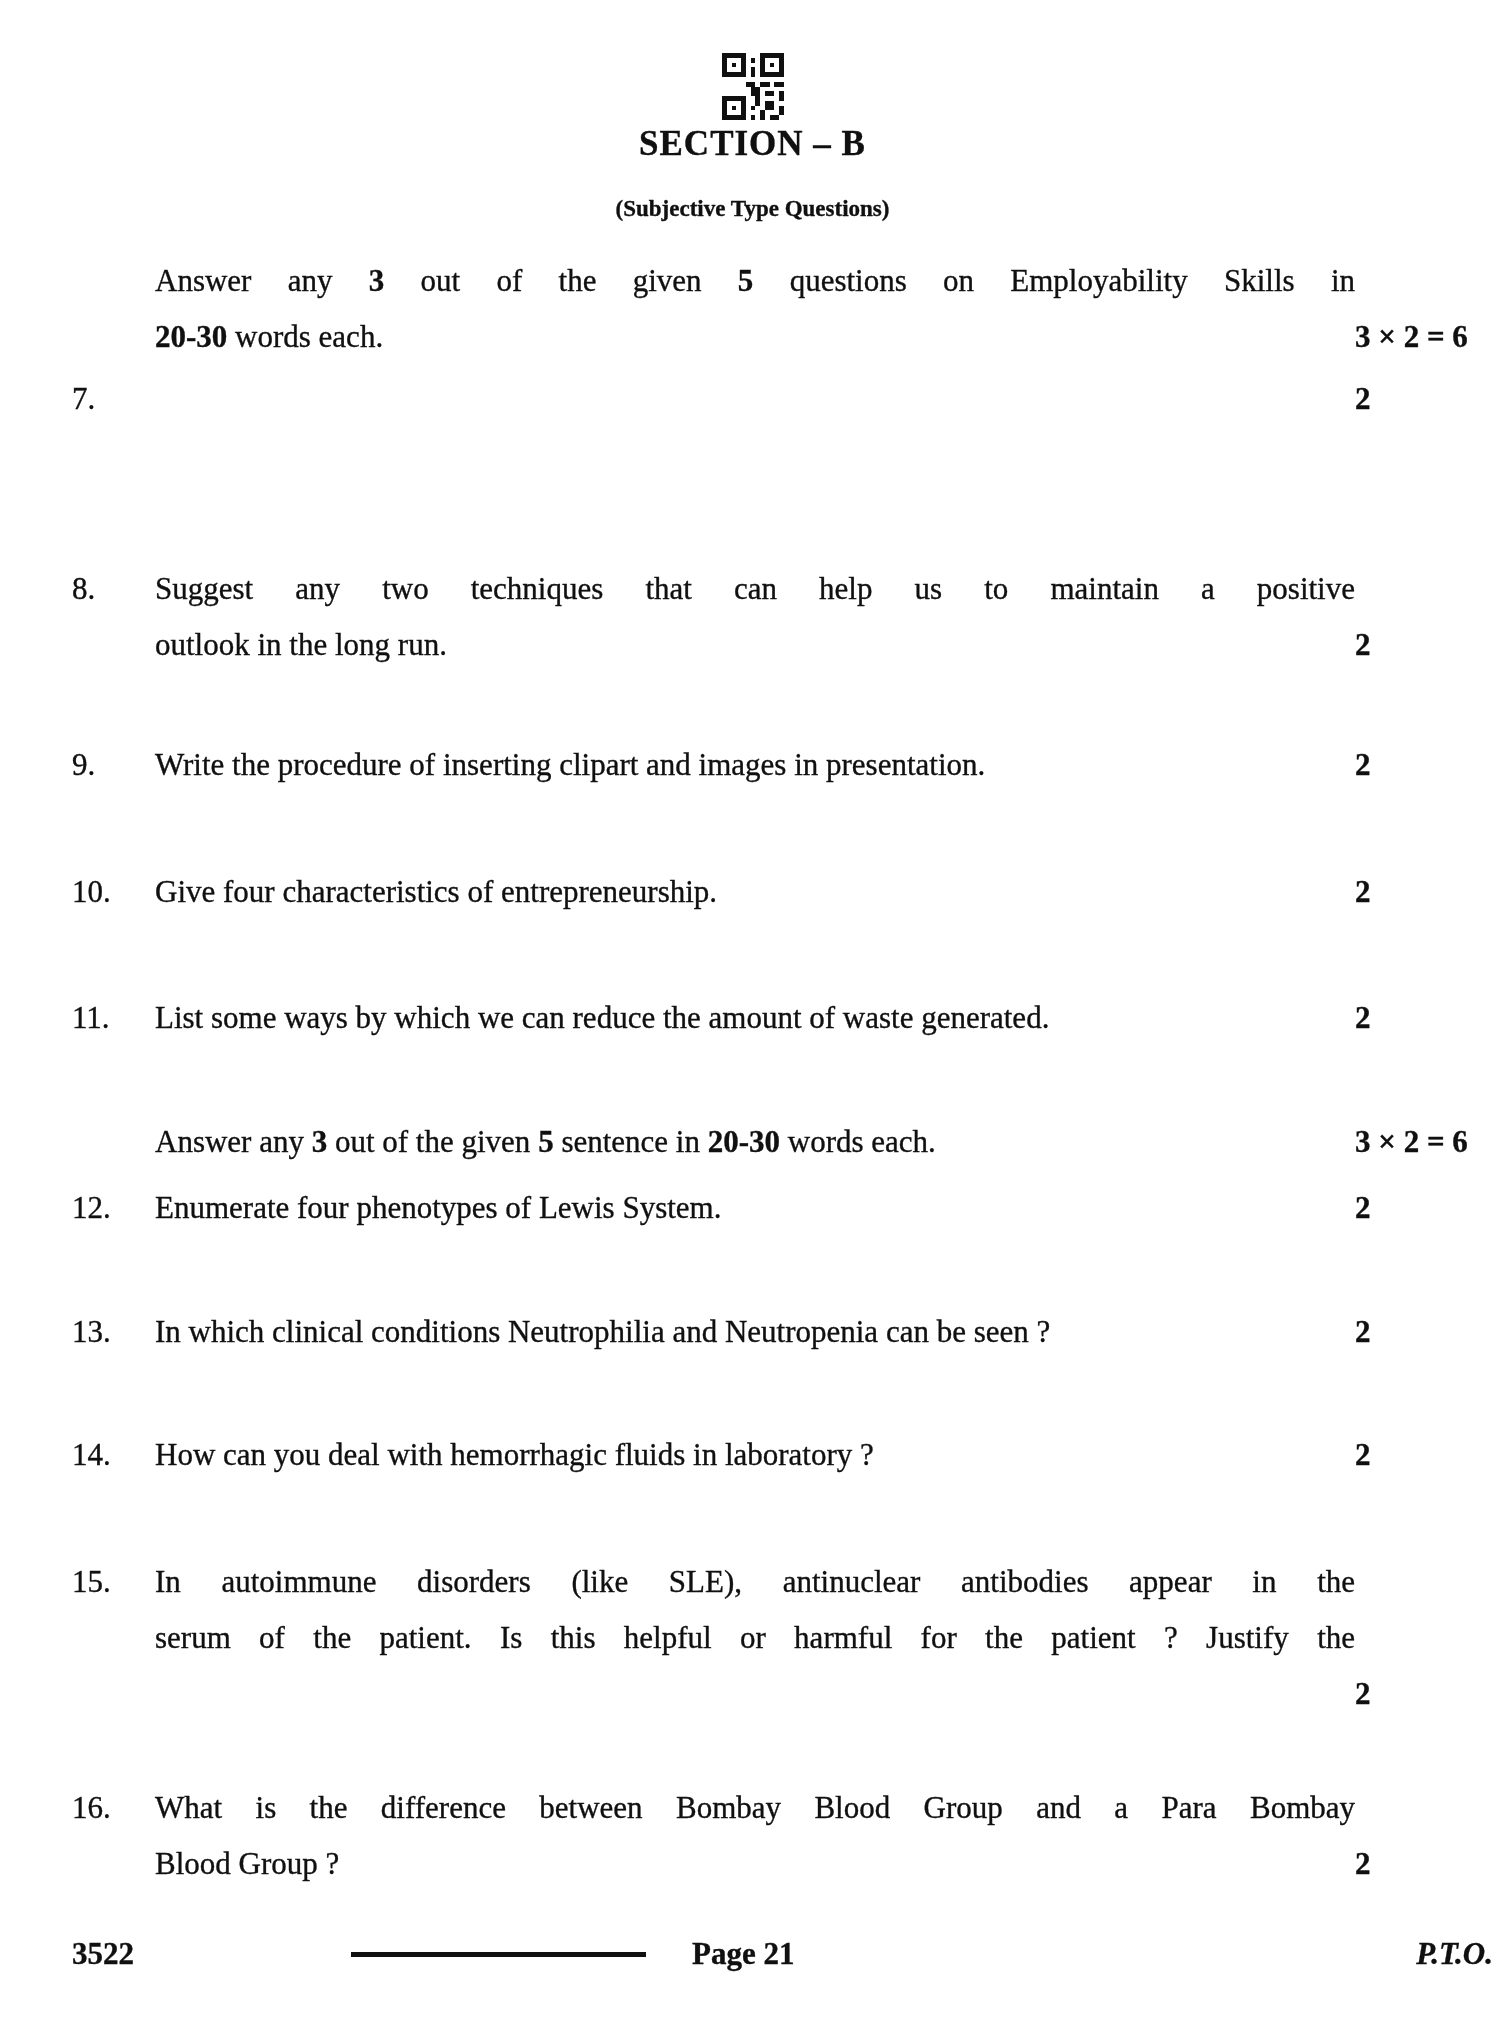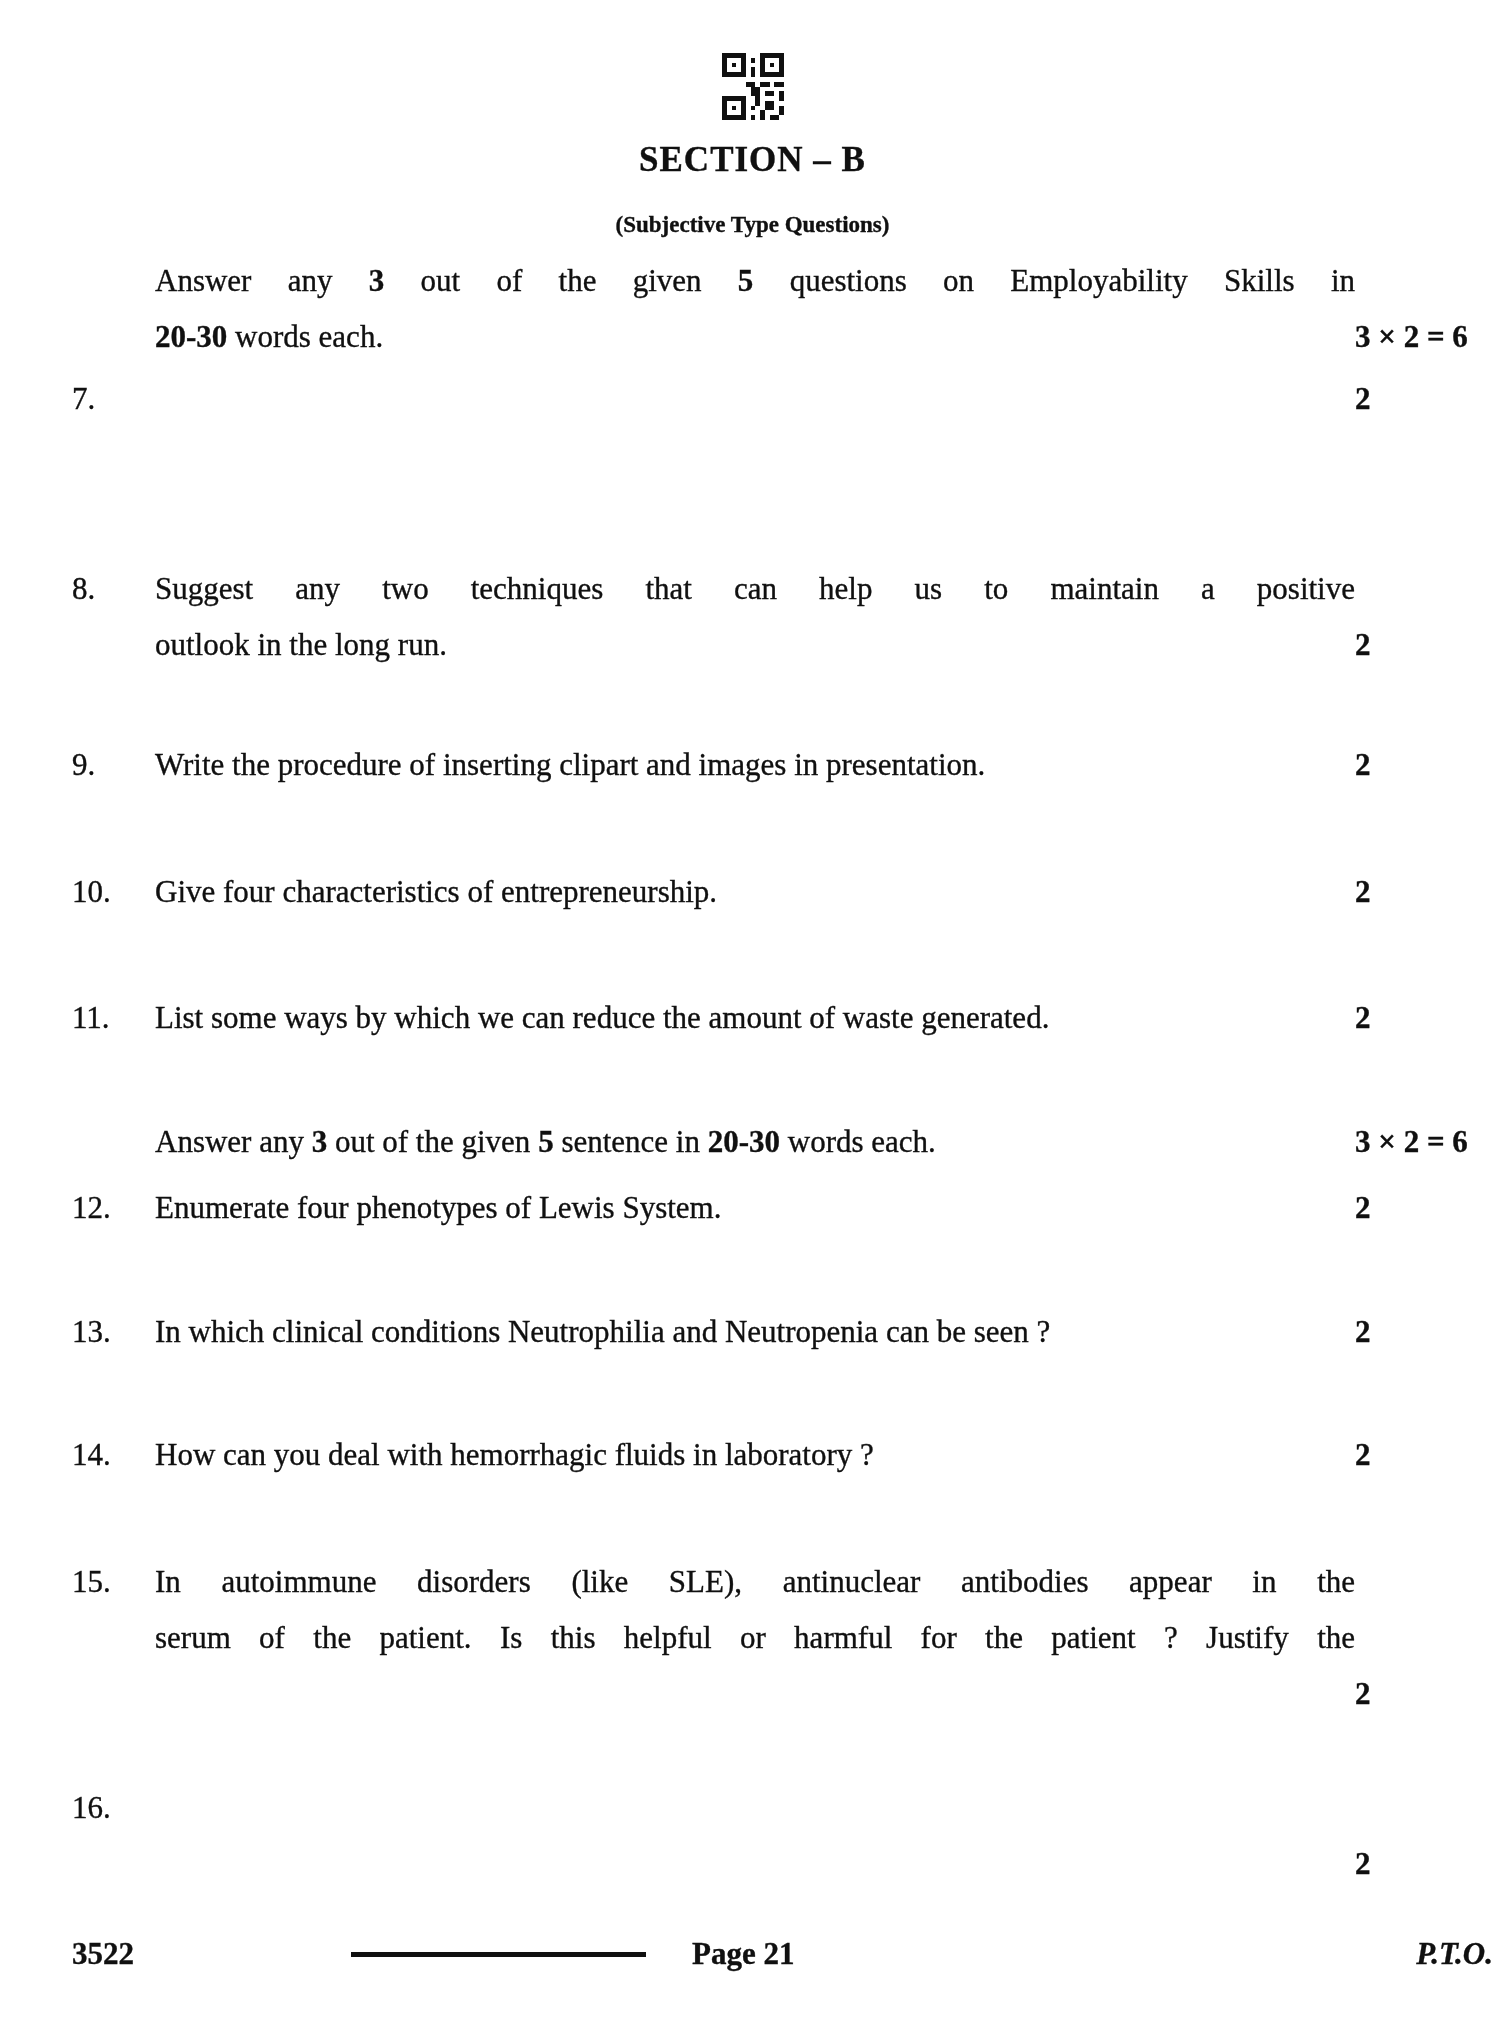--- a/index.html
+++ b/index.html
@@ -16,21 +16,21 @@
     overflow:hidden;
   }
   .header{
     position:absolute;top:0;left:0;right:0;
     display:flex;flex-direction:column;align-items:center;
     padding-top:53px;
   }
   .qr{width:62px;height:67px;}
   .qr svg{display:block;width:100%;height:100%;}
   .section-title{
-    margin-top:20px;
+    margin-top:4px;
     font-size:35px;line-height:40px;font-weight:bold;
     letter-spacing:1px;
   }
   .section-subtitle{
     margin-top:25px;
     font-size:23px;line-height:40px;font-weight:bold;
   }
   .block{
     position:absolute;left:72px;right:68px;
     display:grid;
@@ -182,20 +182,24 @@
       <div class="block">
     <div class="qnum">15.</div>
     <div class="qtext">
           <div class="qline jline"><span>In autoimmune disorders (like SLE), antinuclear antibodies appear in the</span></div>
           <div class="qline jline"><span>serum of the patient. Is this helpful or harmful for the patient ? Justify the</span></div>
         </div>
     <div class="qmarks" style="margin-top: 112px;">2</div>
   </div>
       <div class="block">
     <div class="qnum">16.</div>
+    <div class="qtext">
+          <div class="qline jline"><span>What is the difference between Bombay Blood Group and a Para Bombay</span></div>
+          <div class="qline"><span>Blood Group ?</span></div>
+        </div>
     <div class="qmarks" style="margin-top: 56px;">2</div>
   </div>
     </div>
 
   <div class="footer">
     <span class="fcode">3522</span>
     <span class="frule"></span>
     <span class="fpage">Page 21</span>
     <span class="fpto">P.T.O.</span>
   </div>

